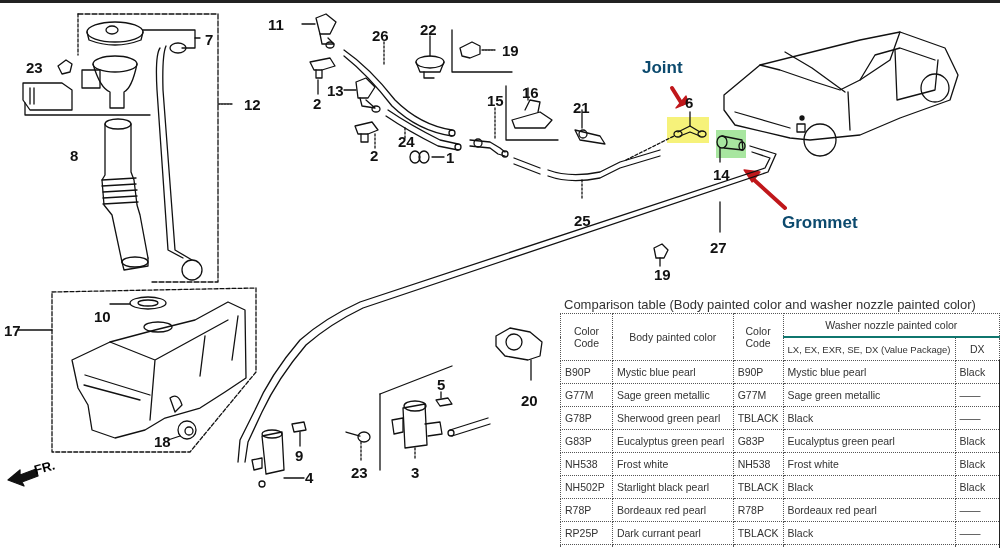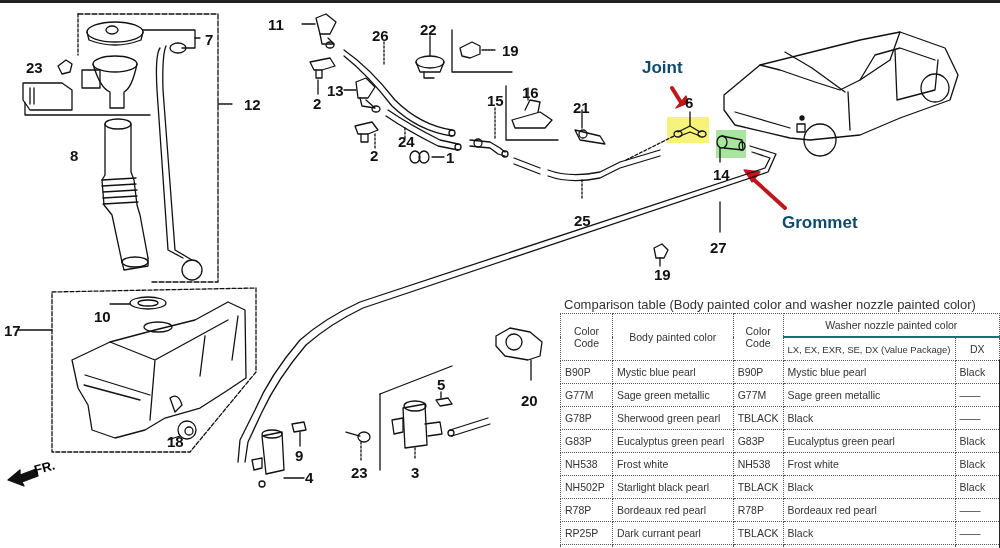--- a/index.html
+++ b/index.html
@@ -296,21 +296,21 @@
 <span class="lbl" style="left:487px;top:93px;">15</span>
 <span class="lbl" style="left:522px;top:85px;">16</span>
 <span class="lbl" style="left:573px;top:100px;">21</span>
 <span class="lbl" style="left:574px;top:213px;">25</span>
 <span class="lbl" style="left:685px;top:95px;">6</span>
 <span class="lbl" style="left:713px;top:167px;">14</span>
 <span class="lbl" style="left:710px;top:240px;">27</span>
 <span class="lbl" style="left:654px;top:267px;">19</span>
 <span class="lbl" style="left:94px;top:297px;margin-top:12px;">10</span>
 <span class="lbl" style="left:4px;top:323px;">17</span>
-<span class="lbl" style="left:154px;top:434px;margin-left:13px;">18</span>
+<span class="lbl" style="left:154px;top:434px;">18</span>
 <span class="lbl" style="left:295px;top:448px;">9</span>
 <span class="lbl" style="left:305px;top:470px;">4</span>
 <span class="lbl" style="left:351px;top:465px;">23</span>
 <span class="lbl" style="left:411px;top:465px;">3</span>
 <span class="lbl" style="left:437px;top:377px;">5</span>
 <span class="lbl" style="left:521px;top:393px;">20</span>
 
 <span class="fr">FR.</span>
 
 <span class="annot" style="left:642px;top:58px;">Joint</span>

